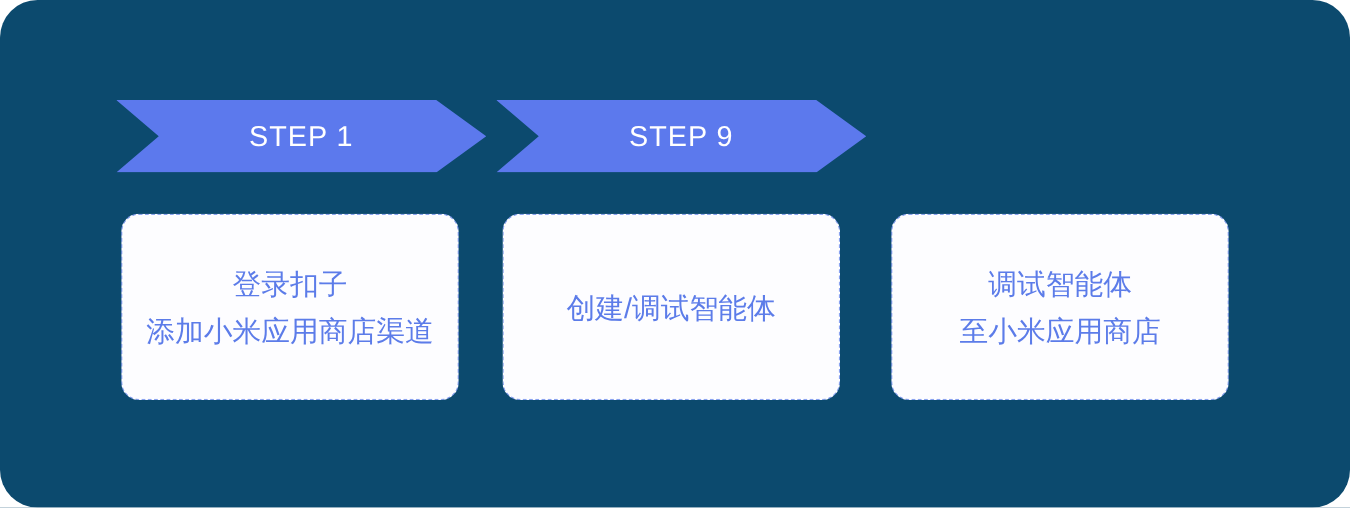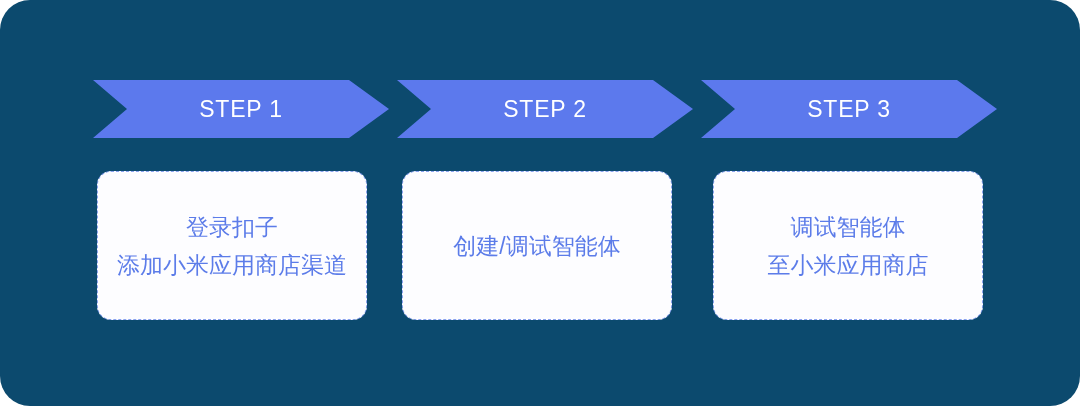--- a/index.html
+++ b/index.html
@@ -67,24 +67,21 @@
 </style>
 </head>
 <body>
 
 <div class="canvas">
 
   <div class="step-arrow arrow-1">
     <span class="step-label">STEP 1</span>
   </div>
   <div class="step-arrow arrow-2">
-    <span class="step-label">STEP 2</span>
-  </div>
-  <div class="step-arrow arrow-3">
-    <span class="step-label">STEP 3</span>
+    <span class="step-label">STEP 9</span>
   </div>
 
   <div class="step-card card-1">
     <span class="card-line">登录扣子</span>
     <span class="card-line">添加小米应用商店渠道</span>
   </div>
   <div class="step-card card-2">
     <span class="card-line">创建/调试智能体</span>
     <span class="card-line"></span>
   </div>

